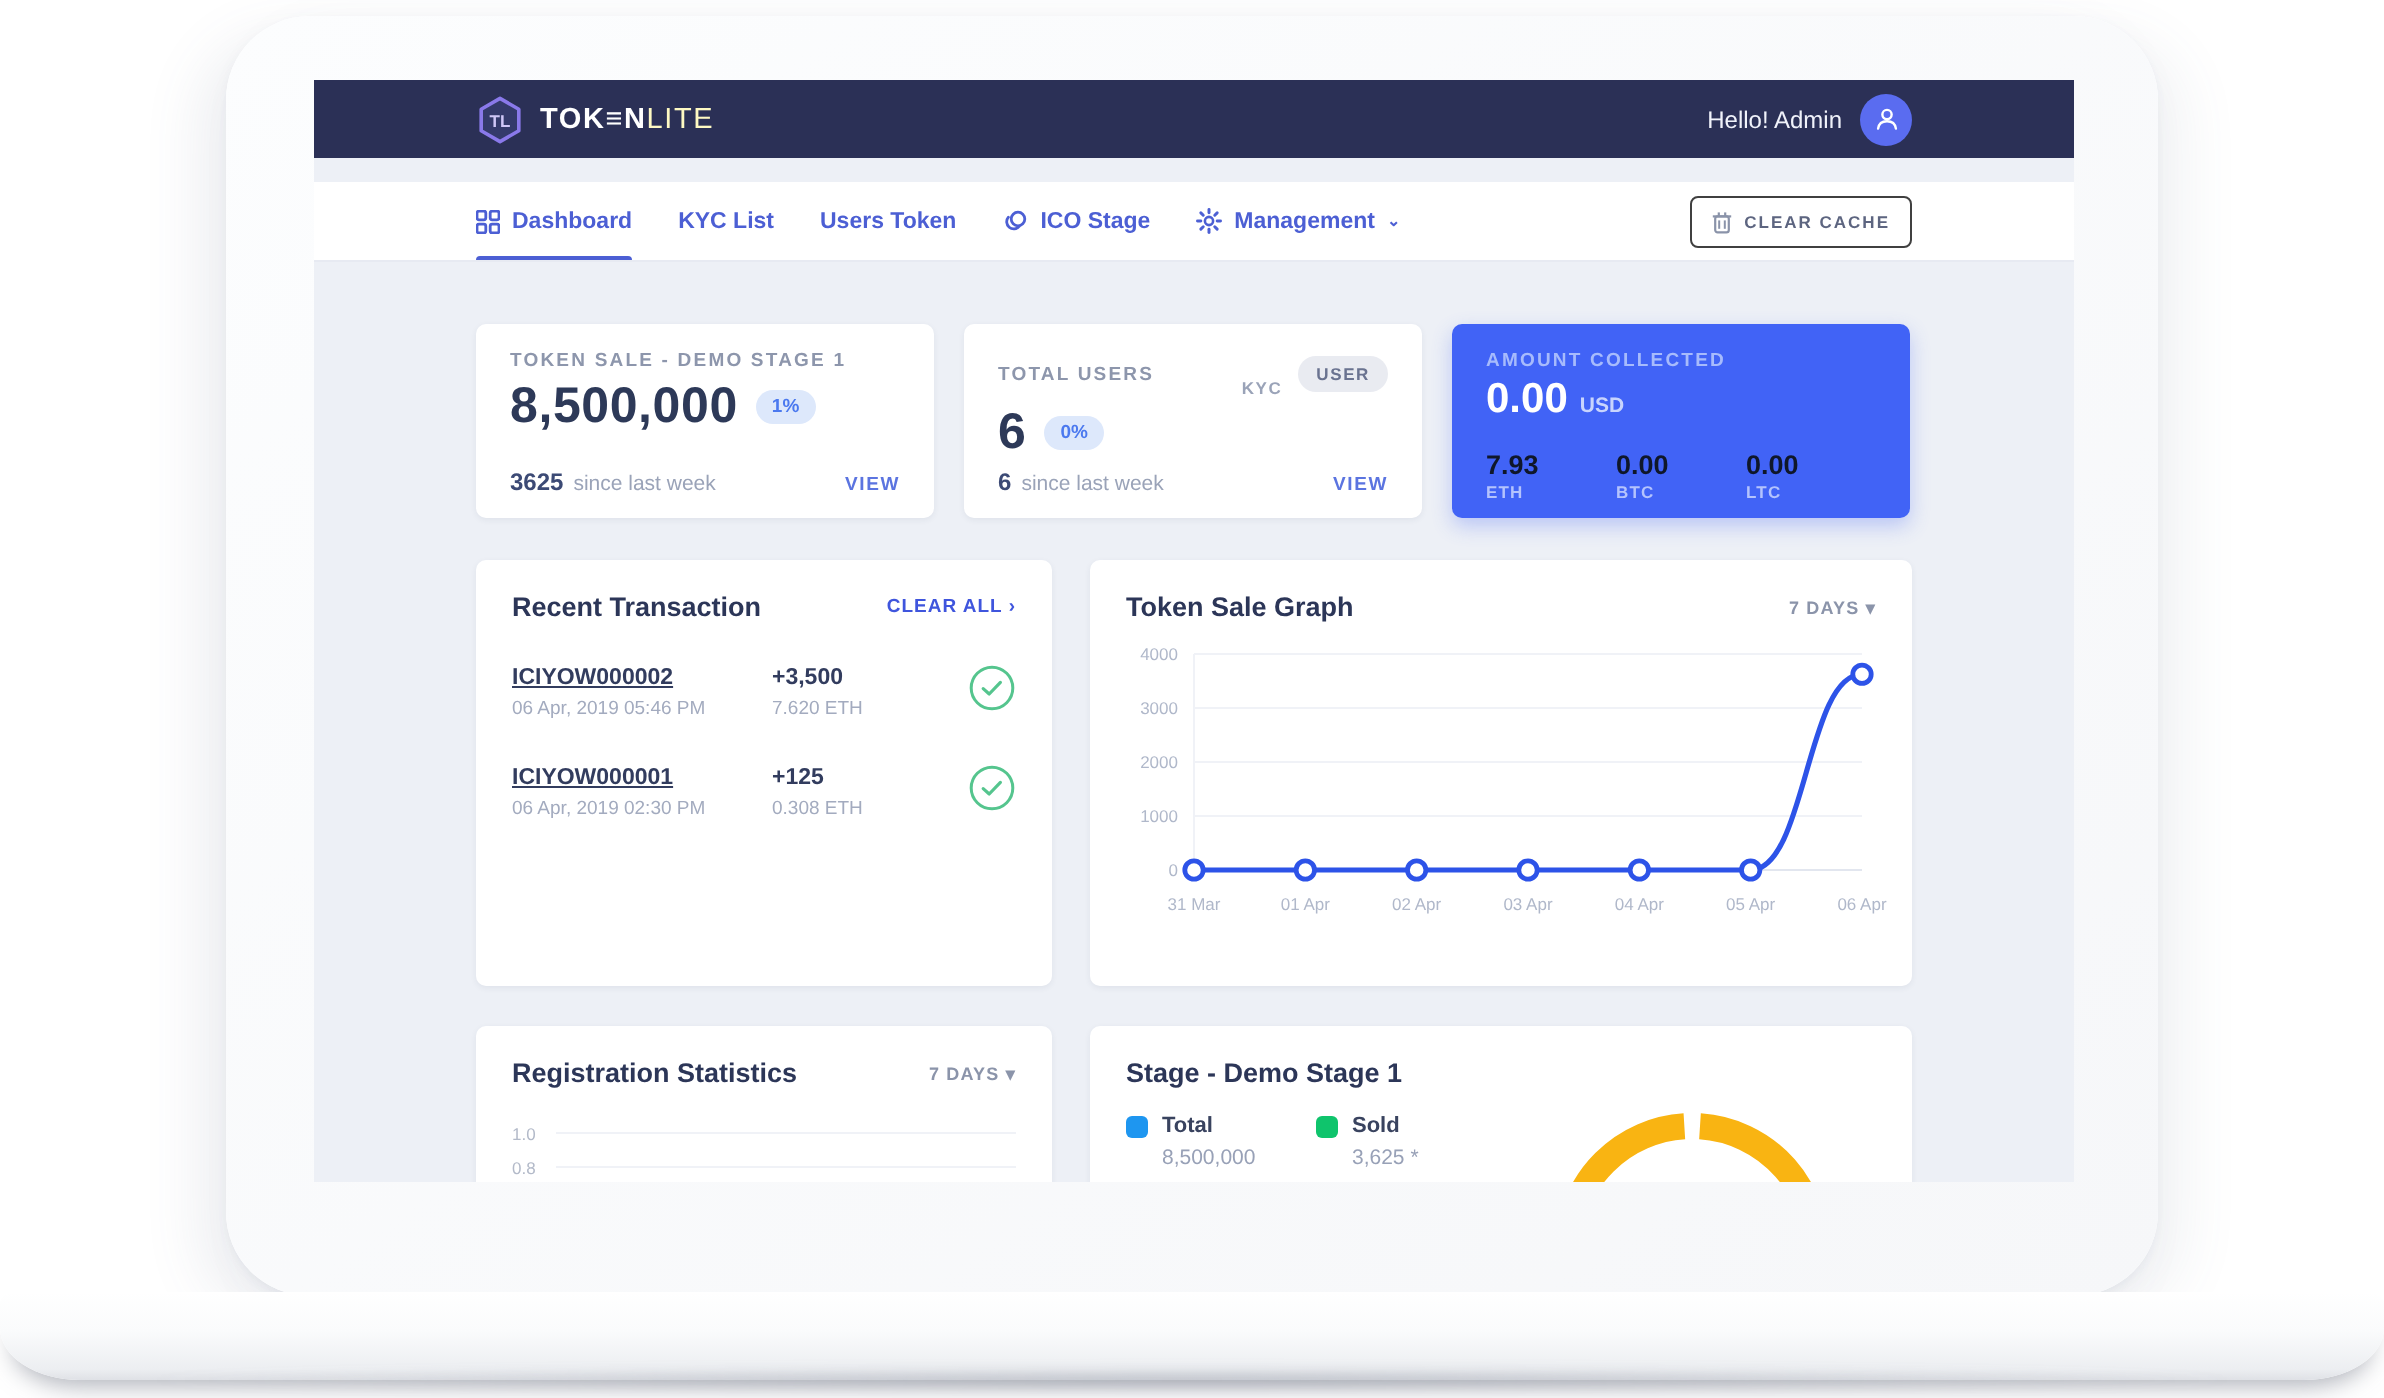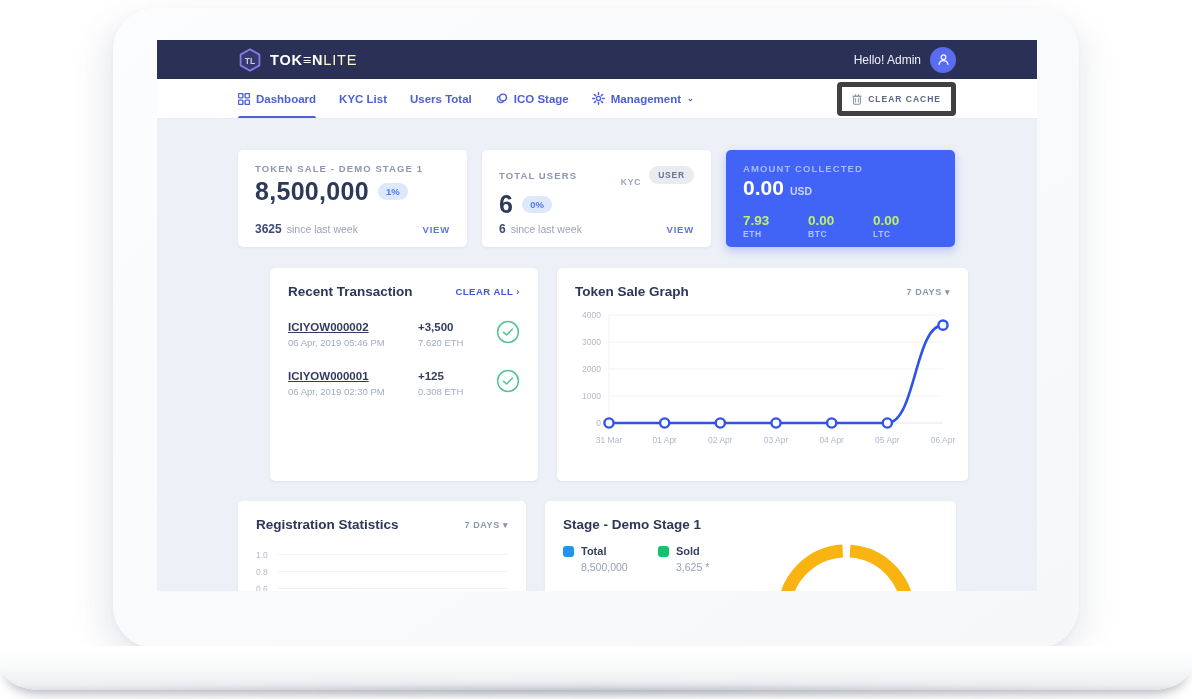--- a/index.html
+++ b/index.html
@@ -30,27 +30,27 @@
   .brand-hex { width:24px; height:24px; }
   .brand-text { font-size:14.5px; letter-spacing:.8px; color:#ffffff; font-weight:bold; }
   .brand-text .lite { color:#fef9c3; font-weight:normal; }
   .tb-right { margin-left:auto; display:flex; align-items:center; gap:9px; }
   .greeting { color:#f0f2fa; font-size:12px; }
   .avatar { width:26px; height:26px; border-radius:50%; background:#5a6cf0;
     display:flex; align-items:center; justify-content:center; }
 
   
   .navstrip { height:40px; background:#ffffff; border-bottom:1px solid #e7eaf2; }
-  .nav-inner { width:718px; height:100%; margin:0 auto; display:flex; align-items:center; gap:23px; }
+  .nav-inner { width:718px; height:100%; margin:12px auto; display:flex; align-items:center; gap:23px; }
   .nav-item { position:relative; height:100%; display:flex; align-items:center; gap:6px;
     font-size:11.5px; font-weight:bold; color:#4c5fd4; cursor:pointer; white-space:nowrap; }
   .nav-item .u { position:absolute; left:0; right:0; bottom:0; height:2px; background:#4c5fd4; border-radius:2px 2px 0 0; }
   .chev { font-size:8px; color:#4c5fd4; }
   .clear-cache { margin-left:auto; display:flex; align-items:center; gap:6px;
-    border:5px solid #404040; border-radius:4px; background:#fff; padding:6px 10px;
+    border:1px solid #404040; border-radius:4px; background:#fff; padding:6px 10px;
     font-size:8.5px; font-weight:bold; letter-spacing:1px; color:#5d6580; cursor:pointer; }
 
   
   .main { padding-top:31px; }
   .container { width:718px; margin:0 auto; }
   .row { display:flex; gap:15px; }
   .card { background:#fff; border-radius:5px; box-shadow:0 1px 3px rgba(44,54,88,.07); }
 
   
   .stat-card { width:229px; height:97px; padding:13px 17px 11px; display:flex; flex-direction:column; }
@@ -71,25 +71,25 @@
 
   .amount-card { width:229px; height:97px; background:#4163f6; border-radius:5px;
     padding:13px 17px 8px; display:flex; flex-direction:column;
     box-shadow:0 4px 10px rgba(65,99,246,.30); }
   .amount-label { font-size:9.5px; font-weight:bold; letter-spacing:1.1px; color:#a7bbfc; }
   .amount-mainrow { display:flex; align-items:baseline; gap:6px; margin-top:2px; }
   .amount-main { font-size:21px; font-weight:bold; color:#ffffff; }
   .amount-unit { font-size:10.5px; font-weight:bold; color:#c8d4fd; }
   .amount-items { margin-top:auto; display:flex; }
   .amount-item { width:72px; }
-  .amount-item .v { font-size:13.5px; font-weight:bold; color:#bef264; }
+  .amount-item .v { font-size:13.5px; font-weight:bold; color:#0f172a; }
   .amount-item .u { font-size:8.5px; font-weight:bold; letter-spacing:.6px; color:#b4c3fd; margin-top:1px; }
 
   
-  .row-mid { margin-top:21px;margin-left:32px; }
+  .row-mid { margin-top:21px; }
   .panel { background:#fff; border-radius:5px; box-shadow:0 1px 3px rgba(44,54,88,.07); }
   .panel-head { display:flex; align-items:center; justify-content:space-between; }
   .panel-title { font-size:13.5px; font-weight:bold; color:#2c3658; }
   .viewall { font-size:9.5px; font-weight:bold; letter-spacing:.5px; color:#3f55dd; cursor:pointer; }
   .period { font-size:9px; font-weight:bold; letter-spacing:.6px; color:#8b94aa; cursor:pointer; }
 
   .recent-panel { width:288px; height:213px; padding:16px 18px; }
   .tx-row { display:flex; align-items:center; margin-top:21px; }
   .tx-id { font-size:11.5px; font-weight:bold; color:#323c5e;text-decoration:underline; }
   .tx-date { font-size:9.5px; color:#a3abbf; margin-top:4px; }
@@ -161,21 +161,21 @@
               <rect x="0.5" y="7.1" width="4.4" height="4.4" rx="1" fill="none" stroke="#4c5fd4" stroke-width="1.4"></rect>
               <rect x="7.1" y="7.1" width="4.4" height="4.4" rx="1" fill="none" stroke="#4c5fd4" stroke-width="1.4"></rect>
             </svg>
             <span>Dashboard</span>
             <span class="u"></span>
           </div>
           <div class="nav-item">
             <span>KYC List</span>
           </div>
           <div class="nav-item">
-            <span>Users Total</span>
+            <span>Users Token</span>
           </div>
           <div class="nav-item">
             <svg class="icon" width="13" height="12" viewBox="0 0 13 12">
               <circle cx="8" cy="4.5" r="3.4" fill="none" stroke="#4c5fd4" stroke-width="1.4"></circle>
               <path d="M3.2 3.6 A3.4 3.4 0 1 0 8.6 8.2" fill="none" stroke="#4c5fd4" stroke-width="1.4" stroke-linecap="round"></path>
             </svg>
             <span>ICO Stage</span>
           </div>
           <div class="nav-item">
             <svg class="icon" width="13" height="13" viewBox="0 0 14 14">

